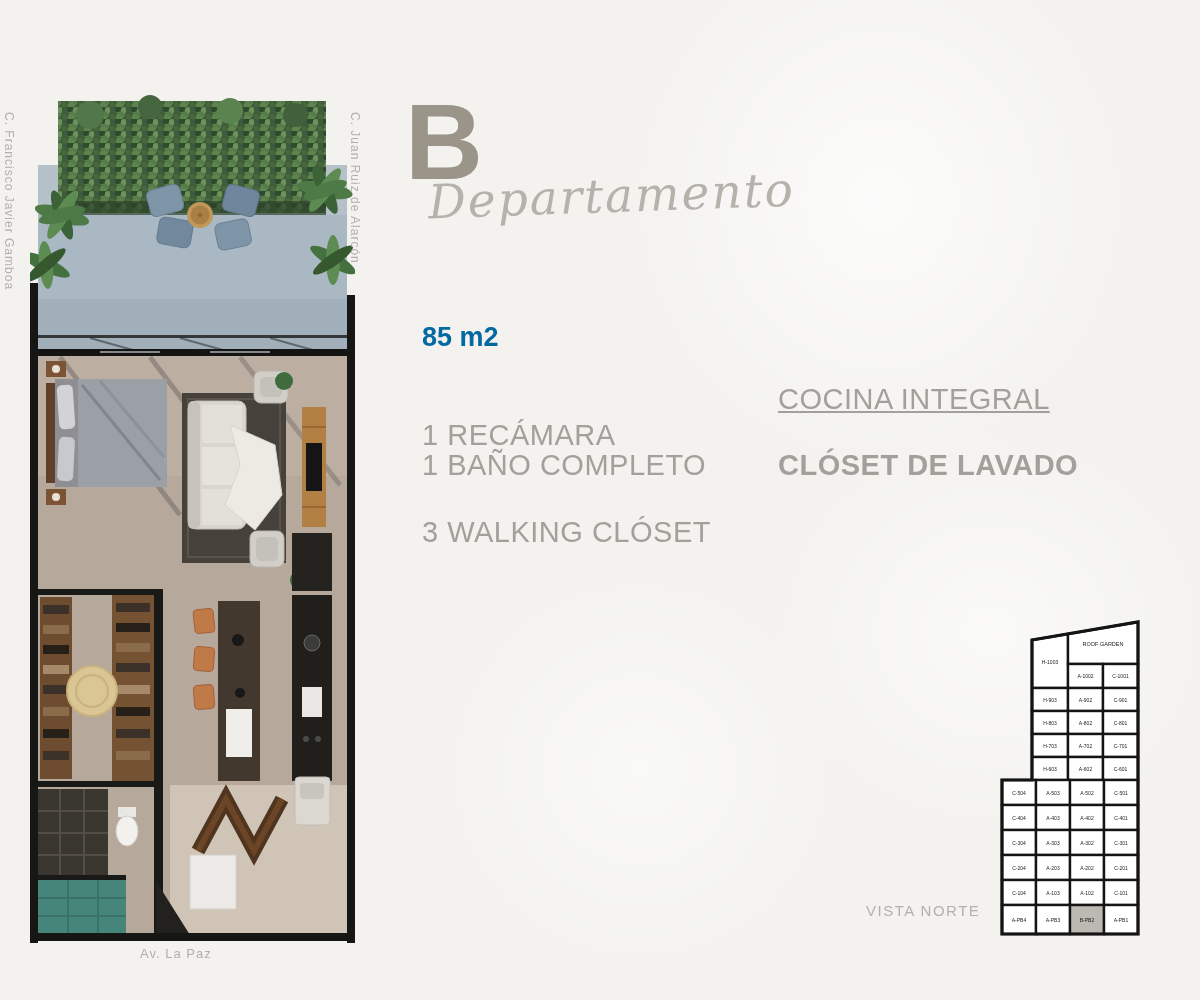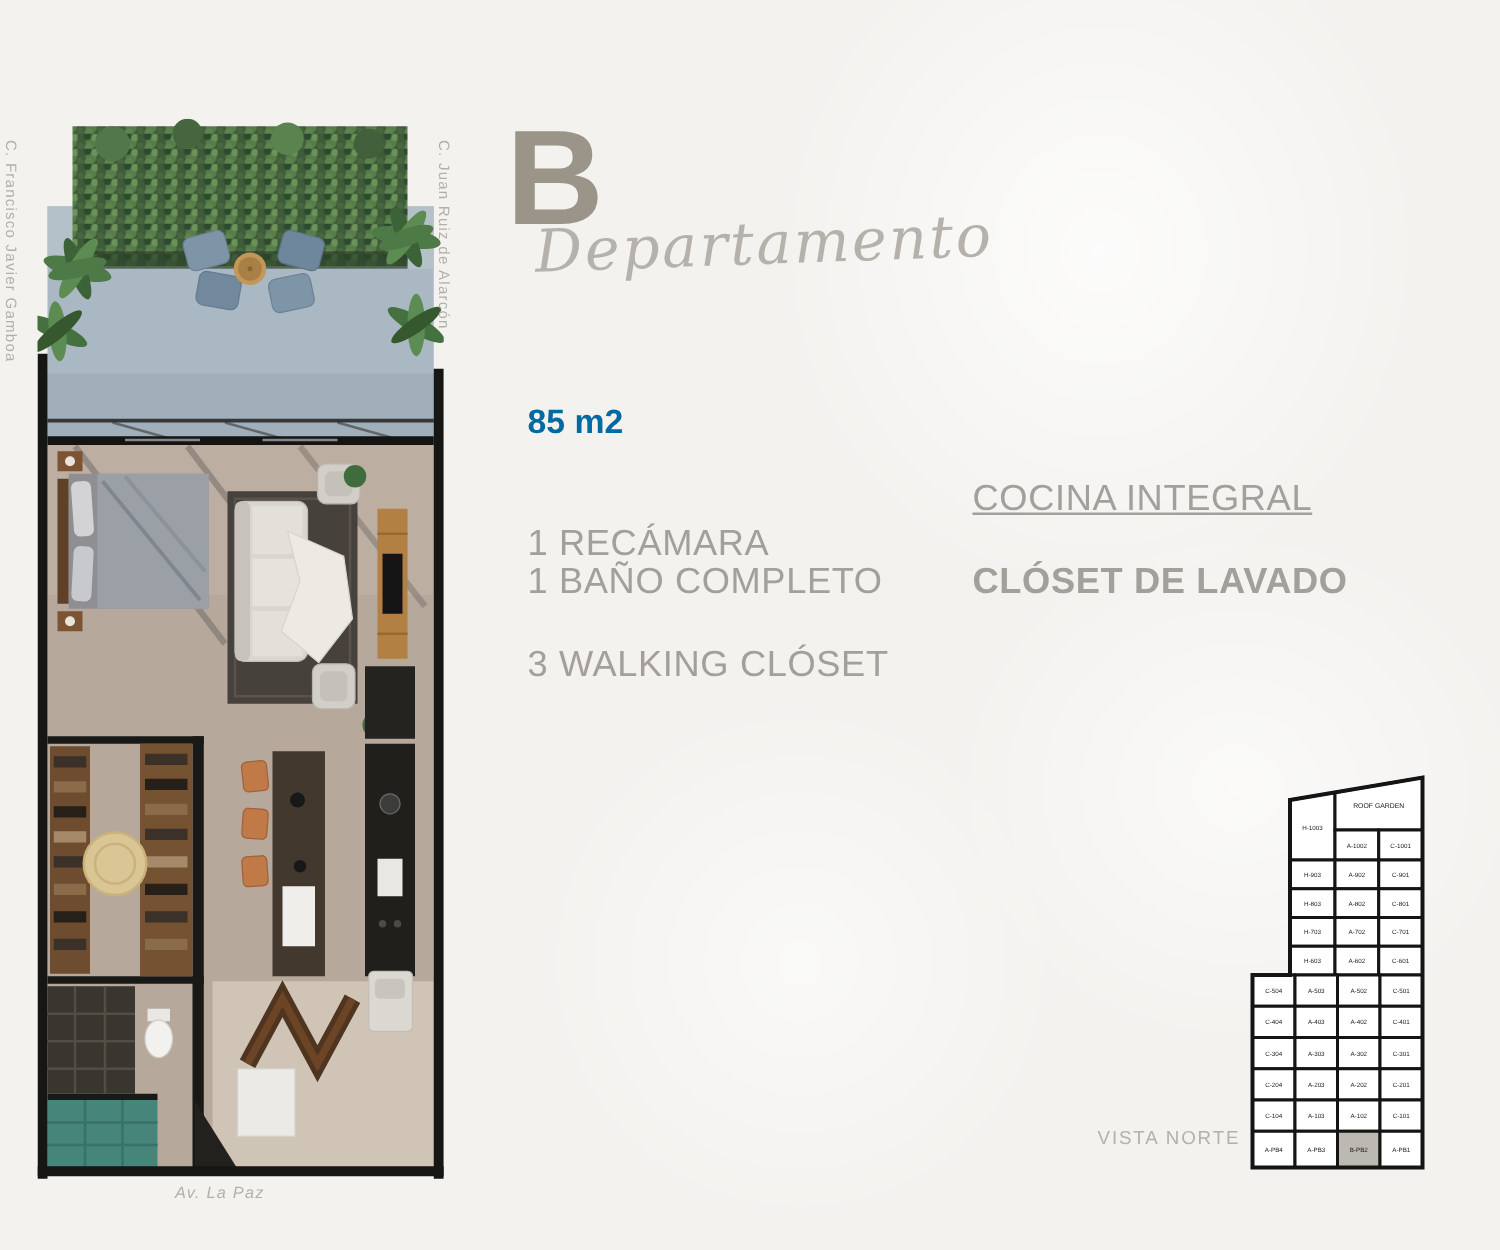--- a/index.html
+++ b/index.html
@@ -10,30 +10,30 @@
        background:radial-gradient(closest-side,rgba(255,255,255,.75),rgba(255,255,255,0));}
   .wm2{left:760px;top:420px;width:460px;height:420px;
        background:radial-gradient(closest-side,rgba(255,255,255,.6),rgba(255,255,255,0));}
   .wm3{left:430px;top:560px;width:420px;height:420px;
        background:radial-gradient(closest-side,rgba(255,255,255,.55),rgba(255,255,255,0));}
   .plan{position:absolute;left:30px;top:95px;}
   .street-v{position:absolute;color:#b2b0ab;font-size:12px;letter-spacing:1px;
        writing-mode:vertical-rl;white-space:nowrap;}
   .street-left{left:2px;top:112px;}
   .street-right{left:348px;top:112px;}
-  .street-bottom{position:absolute;left:140px;top:946px;color:#b2b0ab;font-size:13px;letter-spacing:1px;font-style:italic;}
+  .street-bottom{position:absolute;left:140px;top:946px;color:#b2b0ab;font-size:13px;letter-spacing:1px;}
   .title-b{position:absolute;left:405px;top:88px;font-size:108px;font-weight:bold;
        color:#9a9489;line-height:1;}
   .title-script{position:absolute;left:428px;top:168px;font-family:"DejaVu Serif",serif;
        font-style:italic;font-size:47px;color:#b6b2ab;transform:rotate(-2deg);letter-spacing:2px;}
   .area{position:absolute;left:422px;top:322px;font-size:27px;font-weight:bold;color:#0369a1;}
   .feat{position:absolute;font-size:29px;color:#a3a09b;letter-spacing:.5px;white-space:nowrap;}
   .fl0{left:422px;top:383px;margin-top:36px;} .fl1{left:422px;top:449px;} .fl2{left:422px;top:516px;}
   .fr0{left:778px;top:383px;text-decoration:underline;} .fr1{left:778px;top:449px;font-weight:bold;}
-  .vista{position:absolute;left:866px;top:902px;font-size:15px;letter-spacing:1.5px;color:#b3b1ac;margin-left:12px;}
+  .vista{position:absolute;left:866px;top:902px;font-size:15px;letter-spacing:1.5px;color:#b3b1ac;}
   .bmap{position:absolute;left:1000px;top:616px;}
   svg text{font-family:"Liberation Sans",sans-serif;}
 </style>
 </head>
 <body>
 
 <div class="wm wm1"></div>
 <div class="wm wm2"></div>
 <div class="wm wm3"></div>
 

